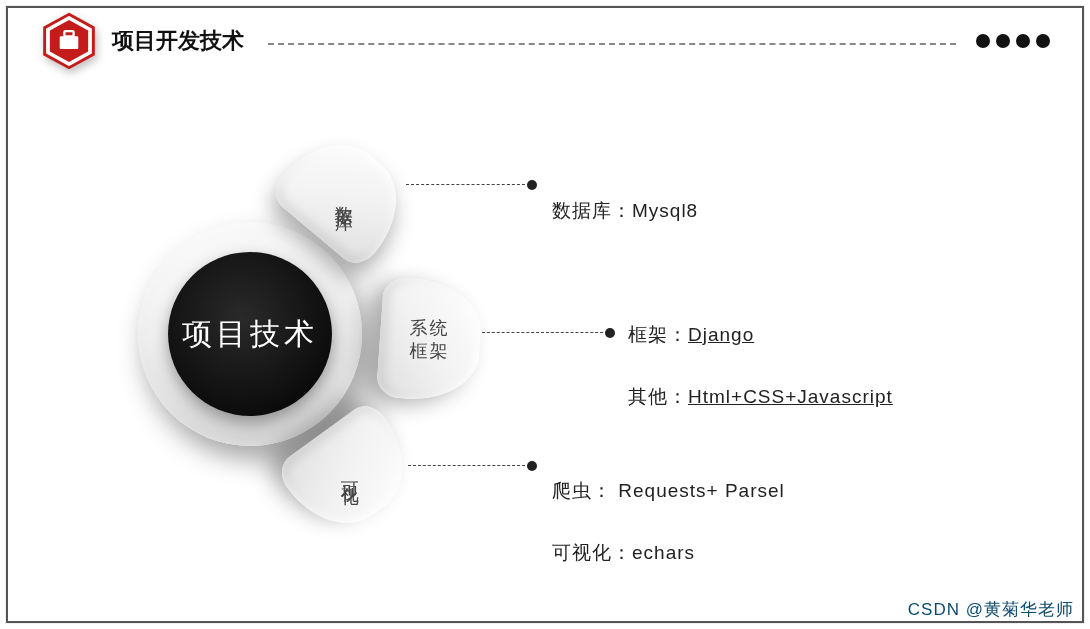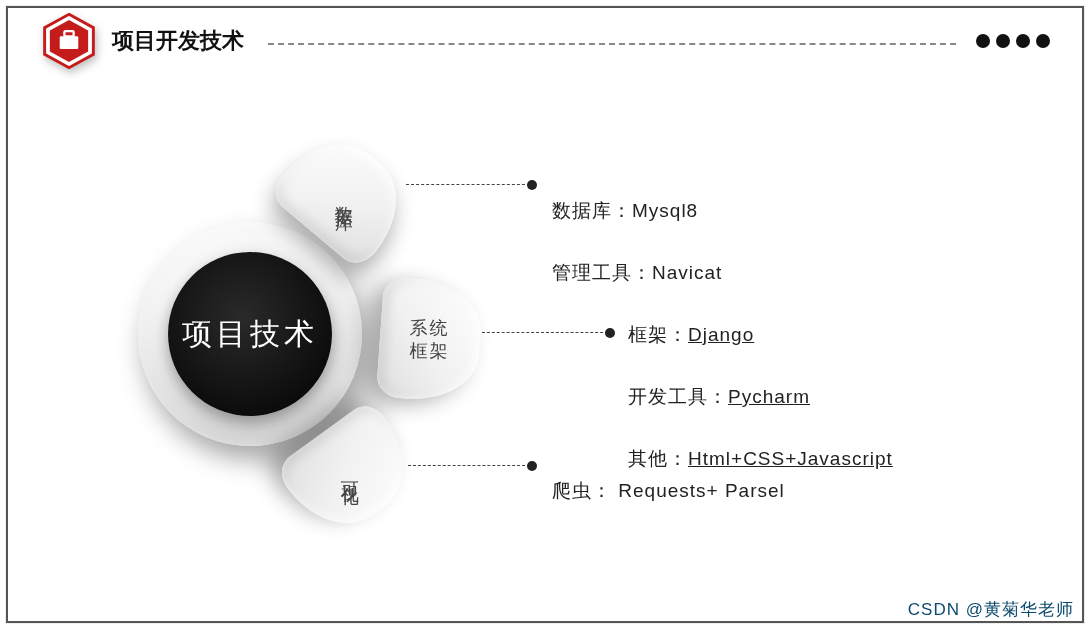--- a/index.html
+++ b/index.html
@@ -199,28 +199,27 @@
     </div>
   <div class="leader leader-2">
       <span class="end"></span>
     </div>
   <div class="leader leader-3">
       <span class="end"></span>
     </div>
 
   <div class="block block-1">
     <div class="row"><span class="lbl">数据库：</span><span>Mysql8</span></div>
-    <div class="row"><span class="lbl">管理工具：</span><span>Navicat</span></div>
   </div>
 
   <div class="block block-2">
     <div class="row"><span class="lbl">框架：</span><span>Django</span></div>
-    <div class="row"><span class="lbl">开发工具：</span><span>Pycharm</span></div>
     <div class="row"><span class="lbl">其他：</span><span>Html+CSS+Javascript</span></div>
   </div>
 
   <div class="block block-3">
     <div class="row"><span class="lbl">爬虫：</span><span> Requests+ Parsel</span></div>
+    <div class="row"><span class="lbl">可视化：</span><span>echars</span></div>
   </div>
 
 </div>
 
 <div class="watermark">CSDN @黄菊华老师</div>
 
 </body></html>

